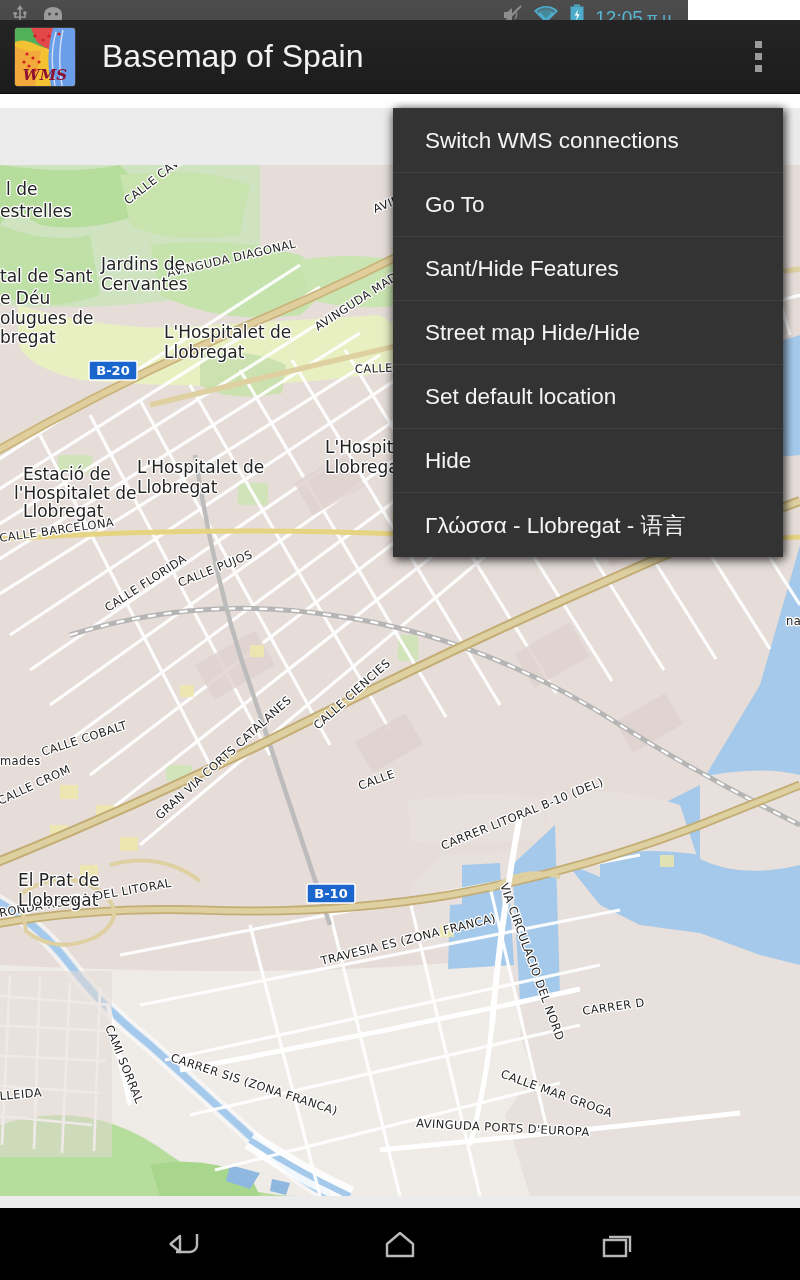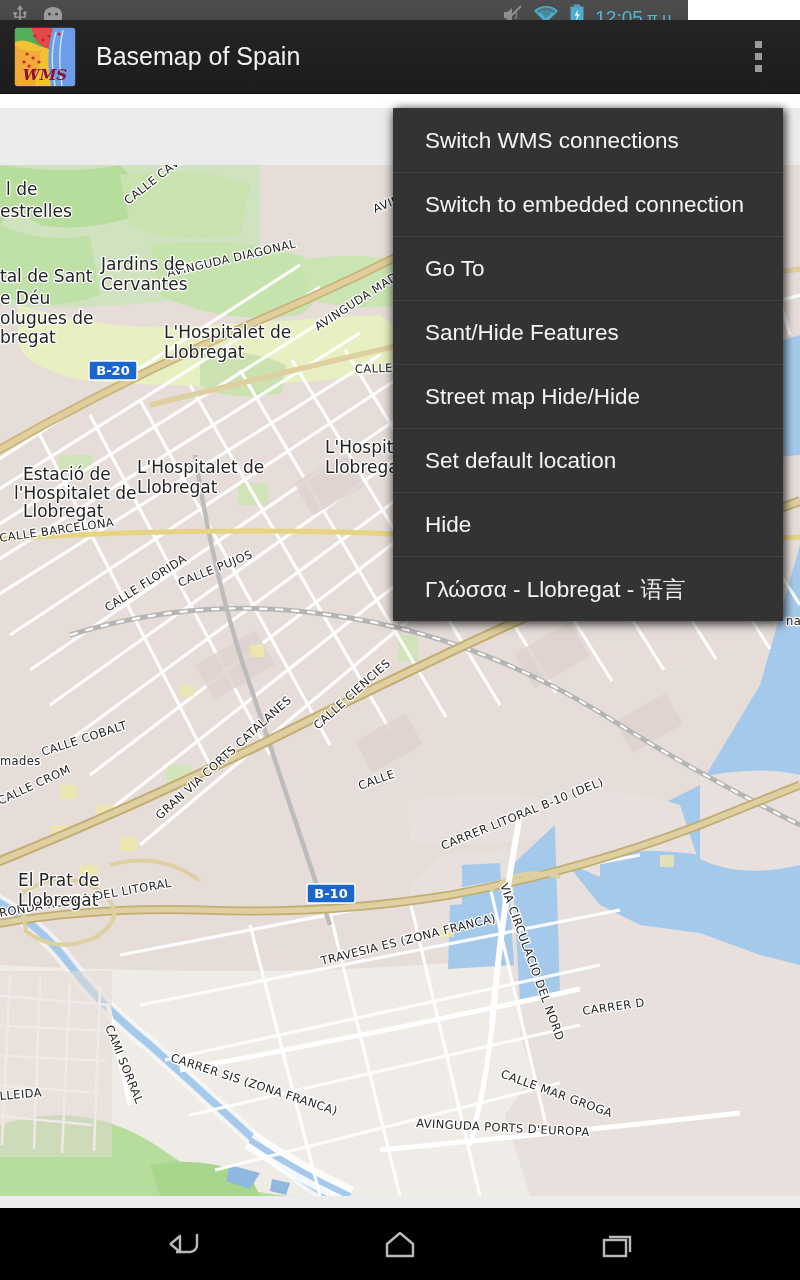--- a/index.html
+++ b/index.html
@@ -74,22 +74,22 @@
     margin-left: 14px;
     border-radius: 4px;
     position: relative;
     overflow: hidden;
     border: 1px solid #3a3a3a;
     box-sizing: border-box;
     flex: none;
   }
   #app-title {
     color: #f2f2f2;
-    font-size: 25px;
-    margin-left: 20px;
+    font-size: 32px;
+    margin-left: 26px;
     font-weight: normal;
     white-space: nowrap;
   }
   #overflow-btn {
     margin-left: auto;
     margin-right: 22px;
     width: 40px; height: 64px;
     display: flex;
     flex-direction: column;
     align-items: center;
@@ -534,21 +534,20 @@
                 <text x="331" y="733" text-anchor="middle" class="shield-txt">B-10</text>
               </g>
             </g>
         </g>
       </svg>
     </div>
   </div>
 
   <div id="popup">
     <div class="menu-item">Switch WMS connections</div>
-    <div class="menu-item">Switch to embedded connection</div>
     <div class="menu-item">Go To</div>
     <div class="menu-item">Sant/Hide Features</div>
     <div class="menu-item">Street map Hide/Hide</div>
     <div class="menu-item">Set default location</div>
     <div class="menu-item">Hide</div>
     <div class="menu-item">Γλώσσα - Llobregat - 语言</div>
   </div>
 
   <div id="navbar">
     <div class="nav-btn">

